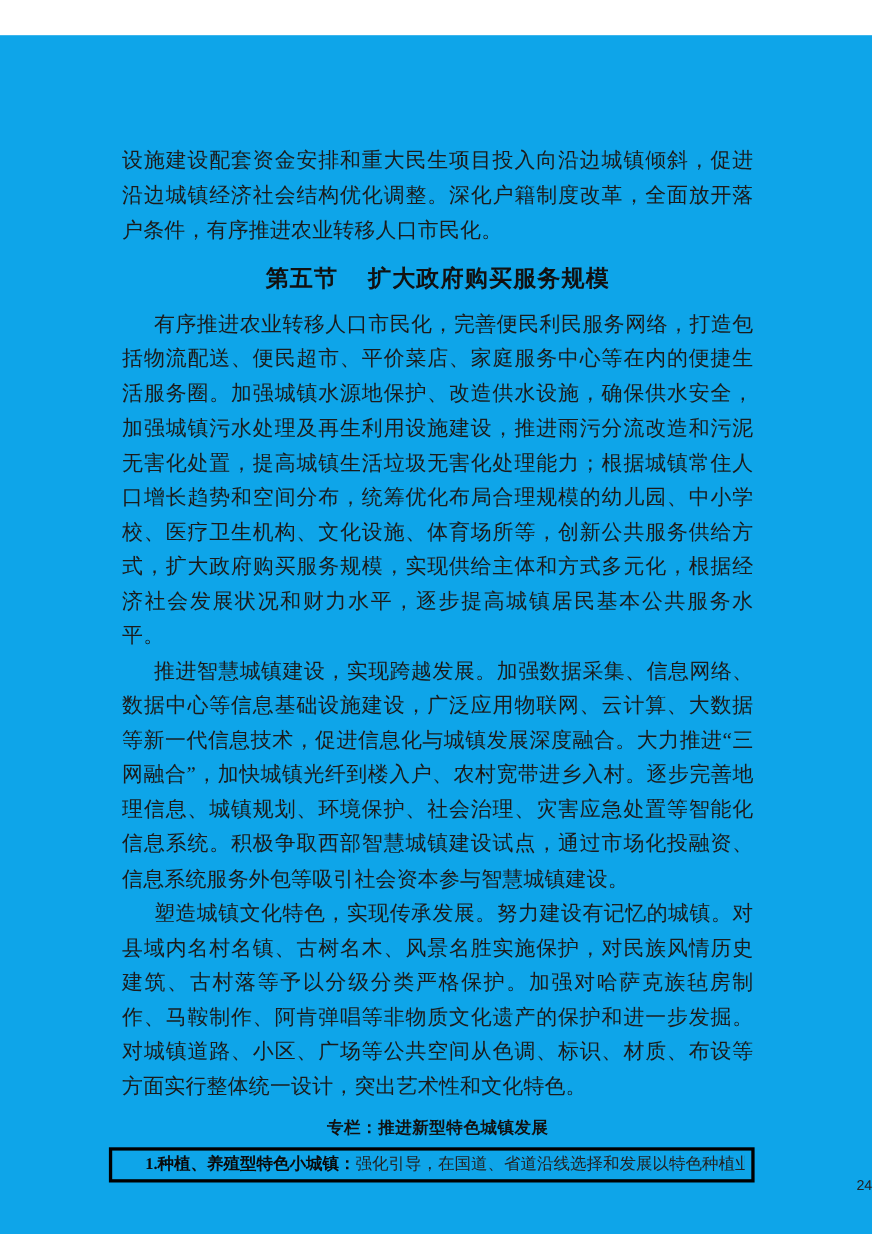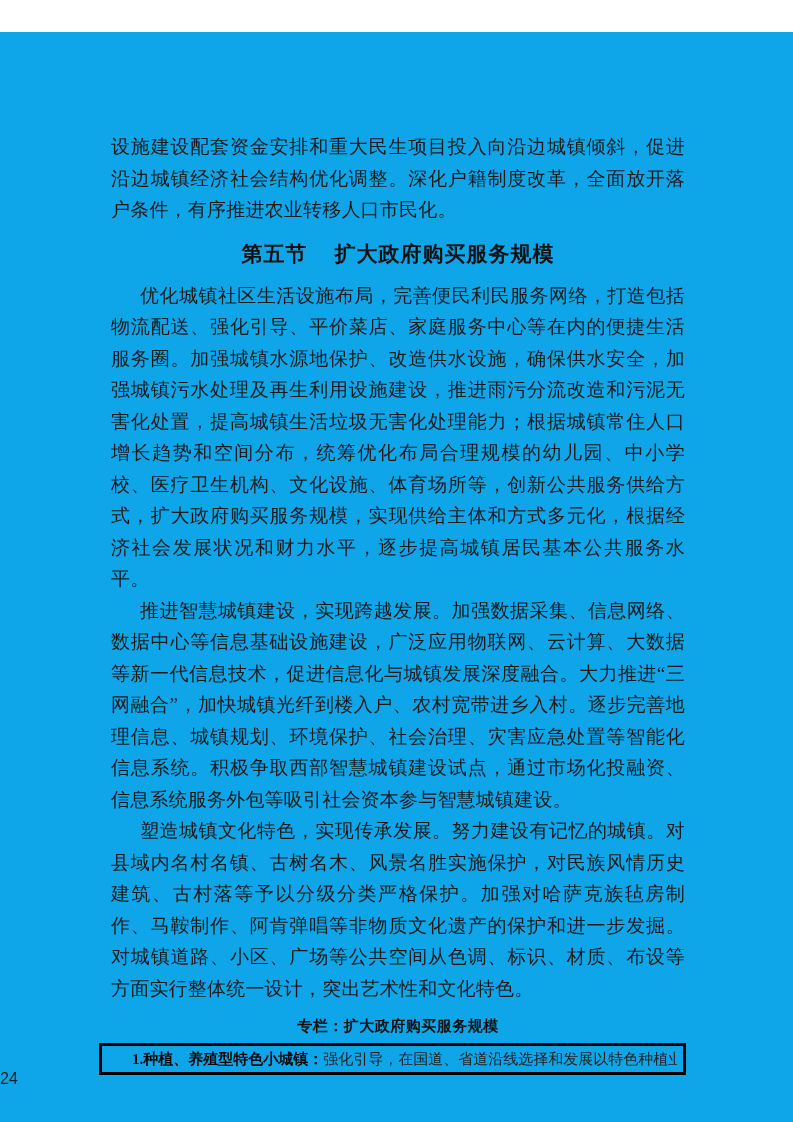--- a/index.html
+++ b/index.html
@@ -77,45 +77,45 @@
     color: #0a0a0a;
   }
   .column-box-text {
     color: #222222;
   }
   .page-number {
     position: absolute;
     top: 1038px;
     left: 0;
     width: 100%;
-    text-align: left;
+    text-align: right;
     font-family: "Liberation Sans", sans-serif;
-    font-size: 16px;
+    font-size: 13px;
     color: #222222;
   }
 </style>
 </head>
 <body>
 
 <div class="page">
   <div class="content">
 
     <p class="body-para">设施建设配套资金安排和重大民生项目投入向沿边城镇倾斜，促进沿边城镇经济社会结构优化调整。深化户籍制度改革，全面放开落户条件，有序推进农业转移人口市民化。</p>
 
     <h2 class="section-heading">
       <span>第五节</span><span class="section-title-span">扩大政府购买服务规模</span>
     </h2>
 
-    <p class="body-para indent">优化城镇社区生活设施布局，完善便民利民服务网络，打造包括物流配送、强化引导、平价菜店、家庭服务中心等在内的便捷生活服务圈。加强城镇水源地保护、改造供水设施，确保供水安全，加强城镇污水处理及再生利用设施建设，推进雨污分流改造和污泥无害化处置，提高城镇生活垃圾无害化处理能力；根据城镇常住人口增长趋势和空间分布，统筹优化布局合理规模的幼儿园、中小学校、医疗卫生机构、文化设施、体育场所等，创新公共服务供给方式，扩大政府购买服务规模，实现供给主体和方式多元化，根据经济社会发展状况和财力水平，逐步提高城镇居民基本公共服务水平。</p>
+    <p class="body-para indent">有序推进农业转移人口市民化，完善便民利民服务网络，打造包括物流配送、便民超市、平价菜店、家庭服务中心等在内的便捷生活服务圈。加强城镇水源地保护、改造供水设施，确保供水安全，加强城镇污水处理及再生利用设施建设，推进雨污分流改造和污泥无害化处置，提高城镇生活垃圾无害化处理能力；根据城镇常住人口增长趋势和空间分布，统筹优化布局合理规模的幼儿园、中小学校、医疗卫生机构、文化设施、体育场所等，创新公共服务供给方式，扩大政府购买服务规模，实现供给主体和方式多元化，根据经济社会发展状况和财力水平，逐步提高城镇居民基本公共服务水平。</p>
 
     <p class="body-para indent">推进智慧城镇建设，实现跨越发展。加强数据采集、信息网络、数据中心等信息基础设施建设，广泛应用物联网、云计算、大数据等新一代信息技术，促进信息化与城镇发展深度融合。大力推进“三网融合”，加快城镇光纤到楼入户、农村宽带进乡入村。逐步完善地理信息、城镇规划、环境保护、社会治理、灾害应急处置等智能化信息系统。积极争取西部智慧城镇建设试点，通过市场化投融资、信息系统服务外包等吸引社会资本参与智慧城镇建设。</p>
 
     <p class="body-para indent">塑造城镇文化特色，实现传承发展。努力建设有记忆的城镇。对县域内名村名镇、古树名木、风景名胜实施保护，对民族风情历史建筑、古村落等予以分级分类严格保护。加强对哈萨克族毡房制作、马鞍制作、阿肯弹唱等非物质文化遗产的保护和进一步发掘。对城镇道路、小区、广场等公共空间从色调、标识、材质、布设等方面实行整体统一设计，突出艺术性和文化特色。</p>
 
-    <div class="column-title">专栏：扩大政府购买服务规模</div>
+    <div class="column-title">专栏：推进新型特色城镇发展</div>
 
     <div class="column-box">
       <p class="column-box-line">
         <span class="column-box-label">1.种植、养殖型特色小城镇：</span><span class="column-box-text">强化引导，在国道、省道沿线选择和发展以特色种植业、</span>
       </p>
     </div>
 
   </div>
 
   <div class="page-number">24</div>

